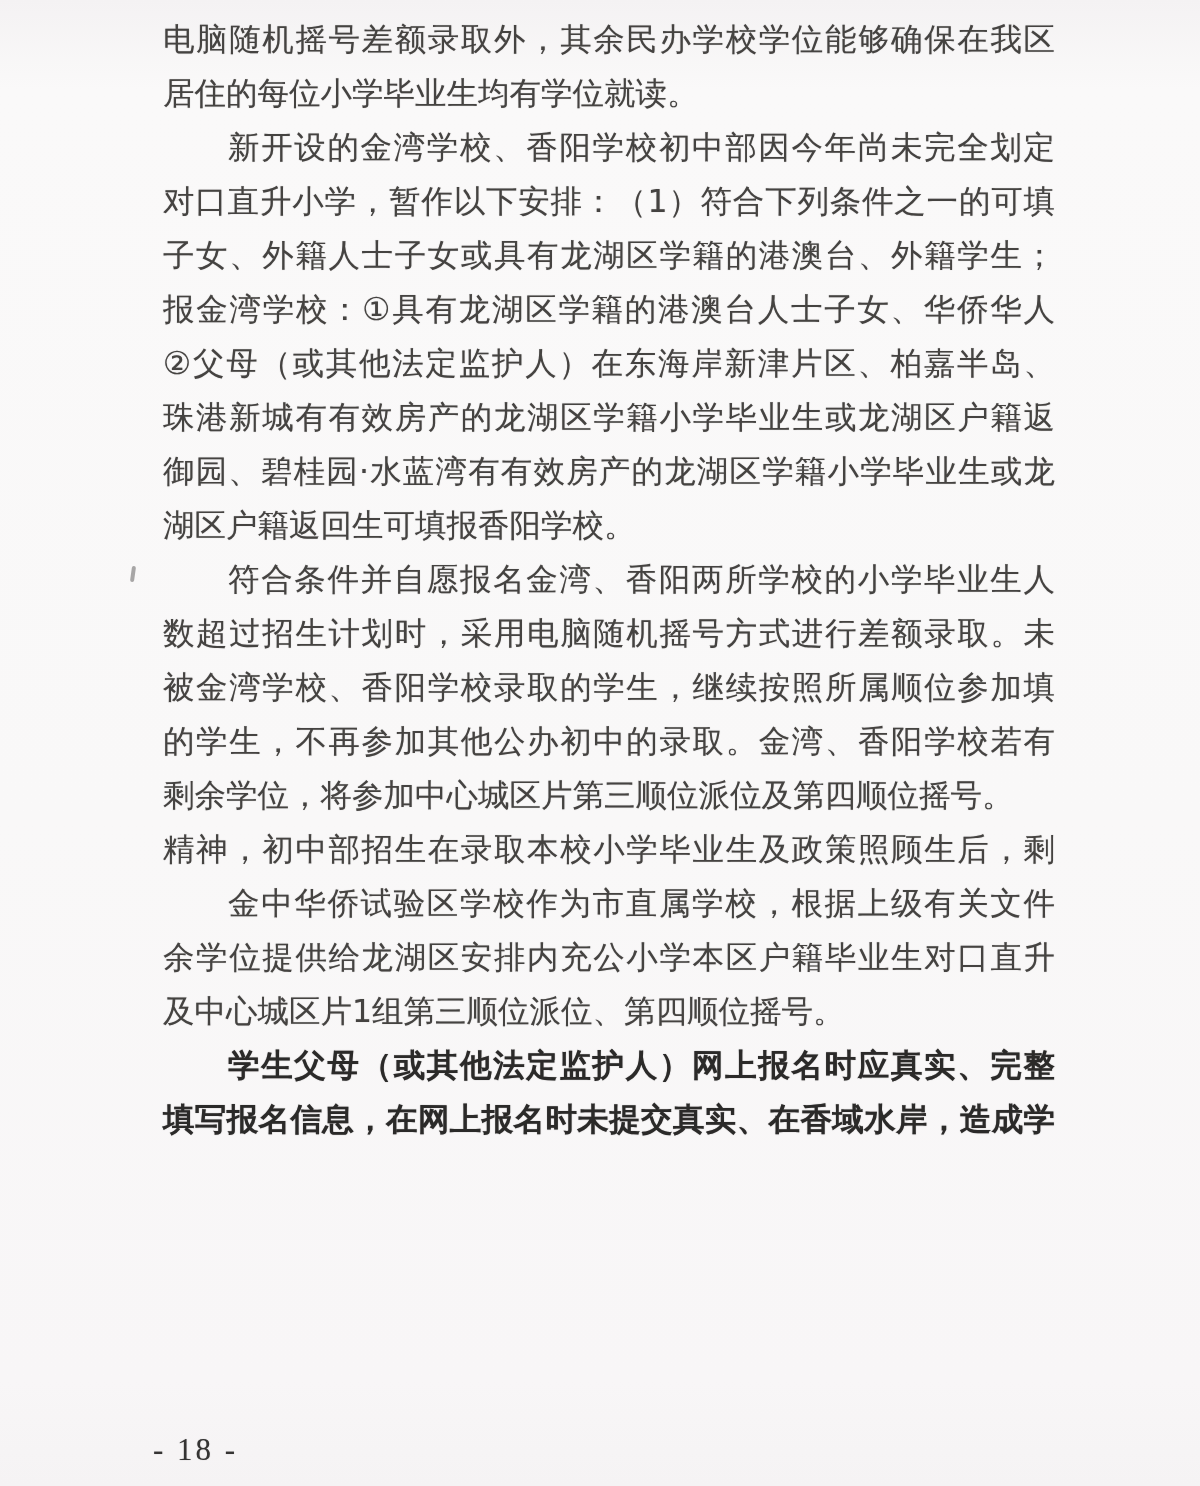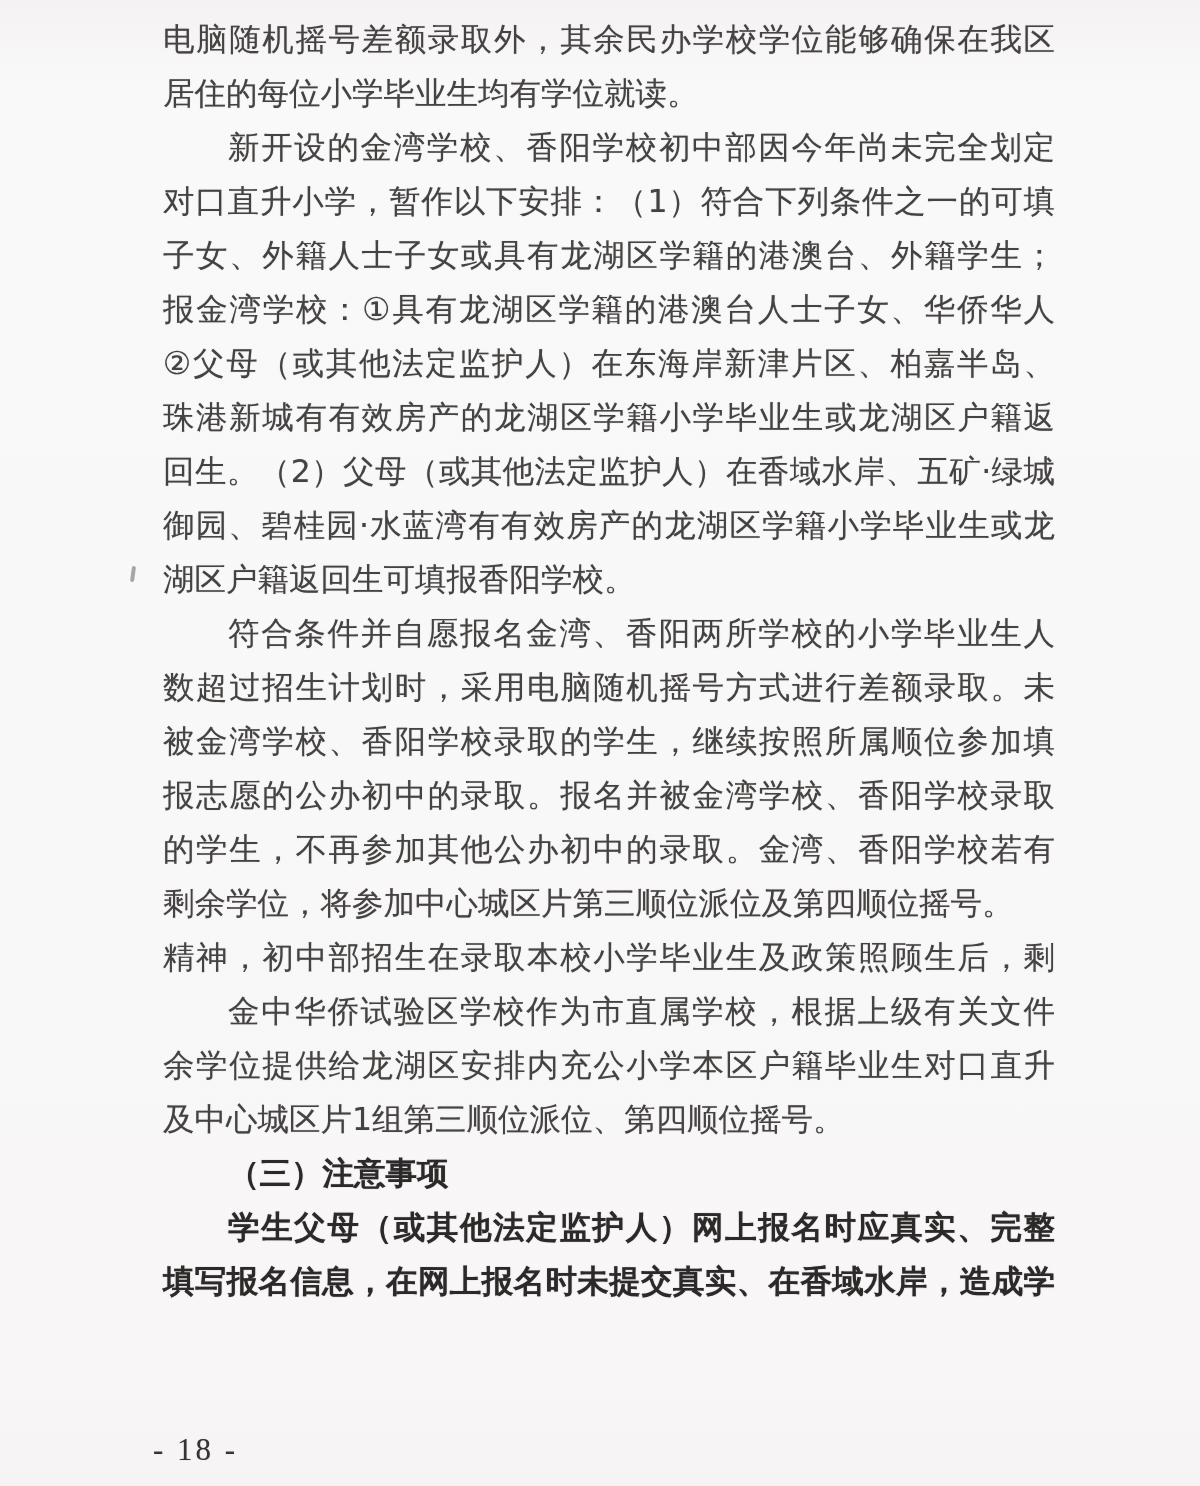--- a/index.html
+++ b/index.html
@@ -71,32 +71,29 @@
 <div class="page">
   <div class="content" id="lines-container">
       <div class="line">电脑随机摇号差额录取外，其余民办学校学位能够确保在我区</div>
       <div class="line end">居住的每位小学毕业生均有学位就读。</div>
       <div class="line indent">新开设的金湾学校、香阳学校初中部因今年尚未完全划定</div>
       <div class="line">对口直升小学，暂作以下安排：（1）符合下列条件之一的可填</div>
       <div class="line">子女、外籍人士子女或具有龙湖区学籍的港澳台、外籍学生；</div>
       <div class="line">报金湾学校：①具有龙湖区学籍的港澳台人士子女、华侨华人</div>
       <div class="line">②父母（或其他法定监护人）在东海岸新津片区、柏嘉半岛、</div>
       <div class="line">珠港新城有有效房产的龙湖区学籍小学毕业生或龙湖区户籍返</div>
-      <div class="line">回生。（2）父母（或其他法定监护人）在香域水岸、五矿·绿城</div>
       <div class="line">御园、碧桂园·水蓝湾有有效房产的龙湖区学籍小学毕业生或龙</div>
       <div class="line end">湖区户籍返回生可填报香阳学校。</div>
       <div class="line indent">符合条件并自愿报名金湾、香阳两所学校的小学毕业生人</div>
       <div class="line">数超过招生计划时，采用电脑随机摇号方式进行差额录取。未</div>
       <div class="line">被金湾学校、香阳学校录取的学生，继续按照所属顺位参加填</div>
-      <div class="line">报志愿的公办初中的录取。报名并被金湾学校、香阳学校录取</div>
       <div class="line">的学生，不再参加其他公办初中的录取。金湾、香阳学校若有</div>
       <div class="line end">剩余学位，将参加中心城区片第三顺位派位及第四顺位摇号。</div>
       <div class="line">精神，初中部招生在录取本校小学毕业生及政策照顾生后，剩</div>
       <div class="line indent">金中华侨试验区学校作为市直属学校，根据上级有关文件</div>
       <div class="line">余学位提供给龙湖区安排内充公小学本区户籍毕业生对口直升</div>
       <div class="line end">及中心城区片1组第三顺位派位、第四顺位摇号。</div>
-      <div class="line indent bold end">（三）注意事项</div>
       <div class="line indent bold">学生父母（或其他法定监护人）网上报名时应真实、完整</div>
       <div class="line bold">填写报名信息，在网上报名时未提交真实、在香域水岸，造成学</div>
     </div>
   <div class="scan-artifact"></div>
   <div class="page-number">- 18 -</div>
 </div>
 
 </body></html>

